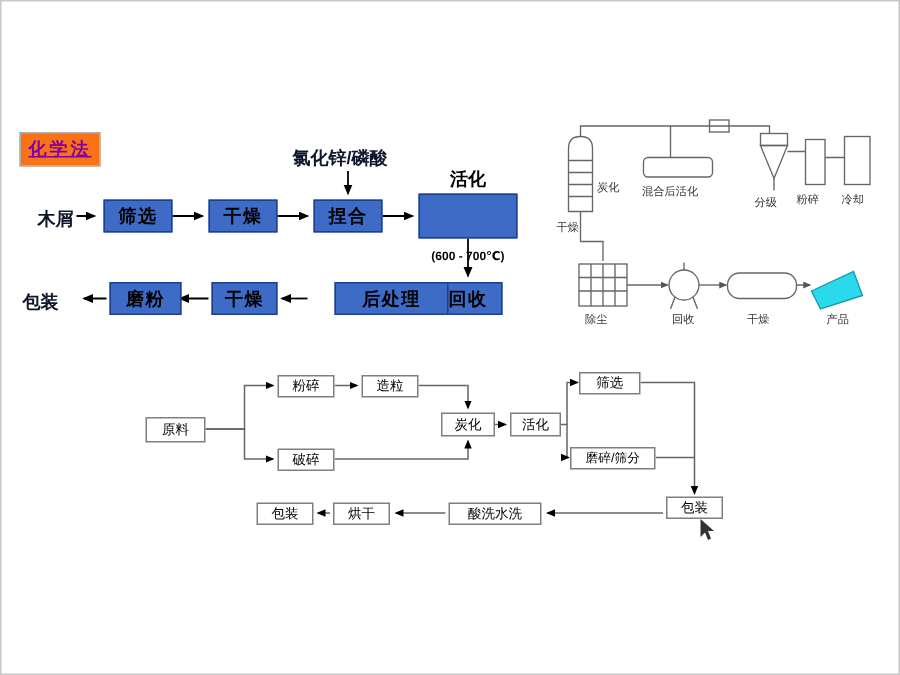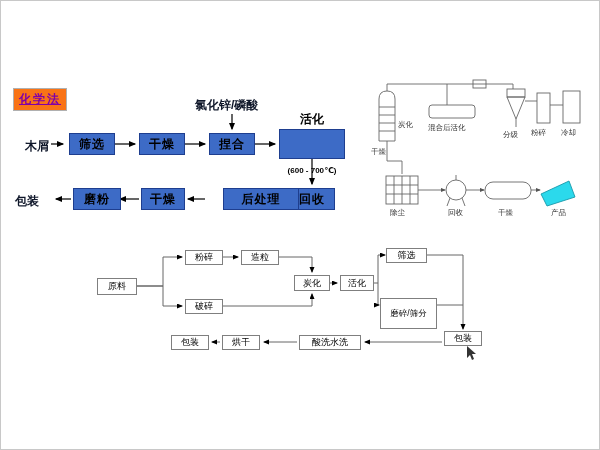--- a/index.html
+++ b/index.html
@@ -155,19 +155,19 @@
   <div class="blue-box" style="left:140px; top:187px; width:44px;">干燥</div>
   <div class="blue-box" style="left:72px; top:187px; width:48px;">磨粉</div>
 
   <div class="pbox" style="left:96px; top:277px; width:40px; height:17px;">原料</div>
   <div class="pbox" style="left:184px; top:249px; width:38px; height:15px;">粉碎</div>
   <div class="pbox" style="left:240px; top:249px; width:38px; height:15px;">造粒</div>
   <div class="pbox" style="left:184px; top:298px; width:38px; height:15px;text-align:right;">破碎</div>
   <div class="pbox" style="left:293px; top:274px; width:36px; height:16px;">炭化</div>
   <div class="pbox" style="left:339px; top:274px; width:34px; height:16px;">活化</div>
   <div class="pbox" style="left:385px; top:247px; width:41px; height:15px;">筛选</div>
-  <div class="pbox small-text" style="left:379px; top:297px; width:57px; height:31px;">磨碎/筛分</div>
+  <div class="pbox small-text" style="left:379px; top:297px; width:57px; height:15px;">磨碎/筛分</div>
   <div class="pbox" style="left:443px; top:330px; width:38px; height:15px;">包装</div>
   <div class="pbox" style="left:298px; top:334px; width:62px; height:15px;">酸洗水洗</div>
   <div class="pbox" style="left:221px; top:334px; width:38px; height:15px;text-align:center;">烘干</div>
   <div class="pbox" style="left:170px; top:334px; width:38px; height:15px;">包装</div>
 
 </div>
 
 </body></html>

